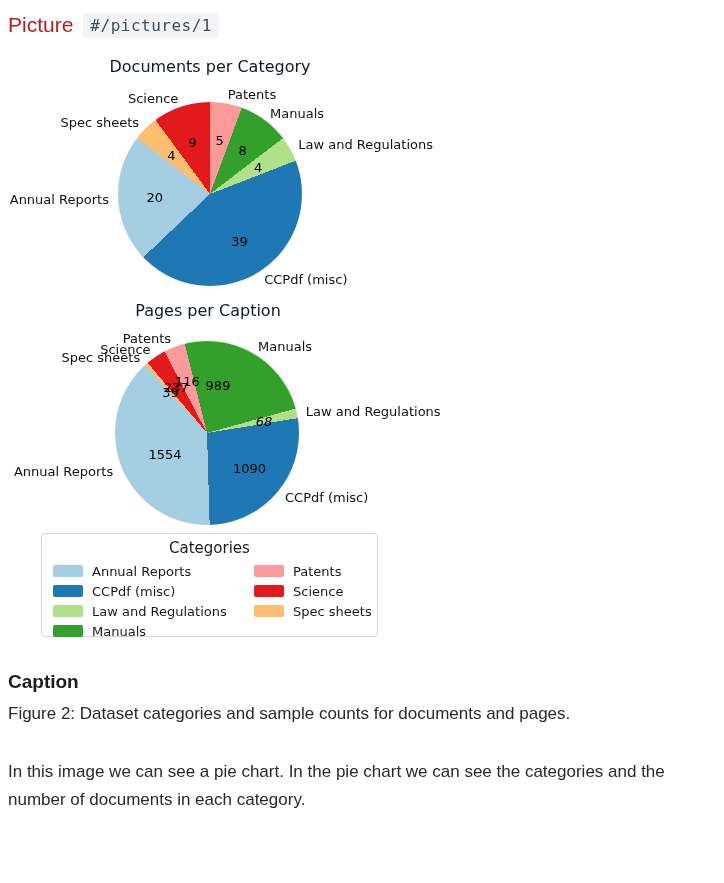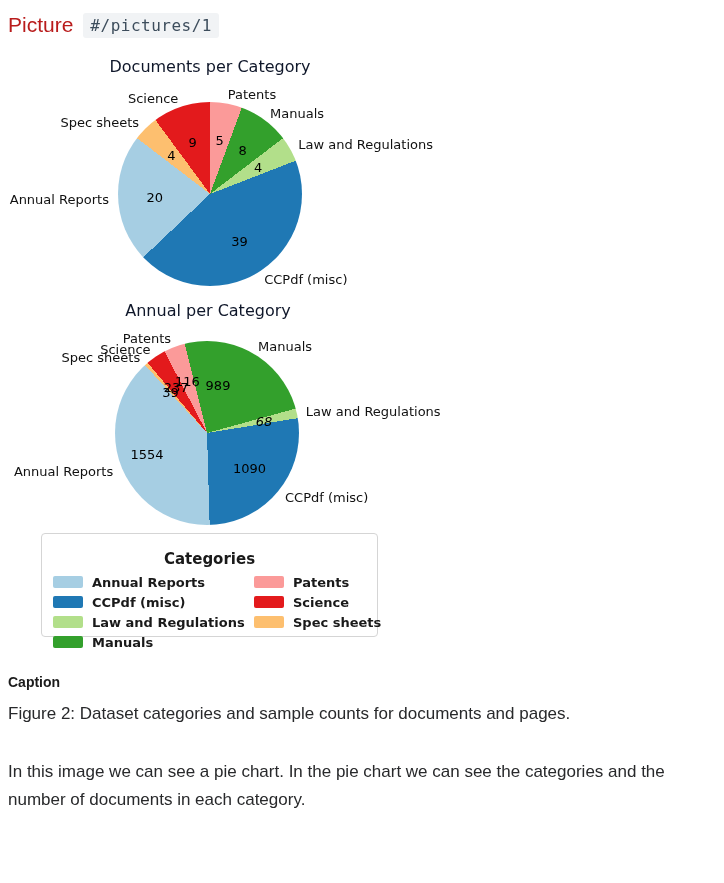--- a/index.html
+++ b/index.html
@@ -33,34 +33,33 @@
   }
   .pie { position: absolute; border-radius: 50%; }
   .pie-label { position: absolute; font-size: 13px; white-space: nowrap; color: #111; }
   .pie-value { position: absolute; font-size: 13px; white-space: nowrap; color: #000;
                transform: translate(-50%,-50%); }
 
   
   .legend {
     position: absolute; left: 33px; top: 476px; width: 337px; height: 104px;
     background: #ffffff; border: 1px solid #d5d5d5; border-radius: 4px;
-    padding: 16px 6px 4px 6px;
-    font-weight: bold;
+    padding: 5px 6px 4px 6px;
   }
   .legend-title { text-align: center; font-size: 15px; margin-bottom: 4px; color: #1a1a1a; }
   .legend-grid {
     display: grid; grid-auto-flow: column;
     grid-template-rows: repeat(4, 20px); grid-template-columns: 201px auto;
   }
   .legend-item { display: flex; align-items: center; padding-left: 5px; }
   .legend-swatch { width: 30px; height: 12px; border-radius: 2px; margin-right: 9px; flex: 0 0 auto; }
   .legend-label { font-size: 13px; white-space: nowrap; color: #1a1a1a; }
 
   
-  .section-heading { font-size: 14px; font-weight: bold; line-height: 20px; color: #1b1b1b; }
+  .section-heading { font-size: 19px; font-weight: bold; line-height: 20px; color: #1b1b1b; }
   .caption-heading { margin-top: 0px; }
   .body-text { font-size: 17px; line-height: 28px; color: #28292b; }
   .caption-text { margin-top: 8px; margin-bottom: 30px; }
   .annotations-text { margin-top: 30px; max-width: 712px; }
 </style>
 </head>
 <body>
 
 <div class="page">
 
@@ -112,29 +111,29 @@
       <div class="pie-value" style="left: 250.126px; top: 109.964px;">4</div>
       <div class="pie-label" style="left: 290.231px; top: 87.4347px; transform: translate(0px, -50%);">Law and Regulations</div>
       <div class="pie-value" style="left: 231.545px; top: 183.628px;">39</div>
       <div class="pie-label" style="left: 256.165px; top: 222.484px; transform: translate(0px, -50%);">CCPdf (misc)</div>
       <div class="pie-value" style="left: 146.877px; top: 139.921px;">20</div>
       <div class="pie-label" style="left: 100.942px; top: 142.356px; transform: translate(-100%, -50%);">Annual Reports</div>
       <div class="pie-value" style="left: 163.314px; top: 97.6248px;">4</div>
       <div class="pie-label" style="left: 131.075px; top: 64.8121px; transform: translate(-100%, -50%);">Spec sheets</div>
       <div class="pie-value" style="left: 184.757px; top: 84.5622px;">9</div>
       <div class="pie-label" style="left: 170.388px; top: 40.8641px; transform: translate(-100%, -50%);">Science</div>
-      <div class="chart-title" style="left: 200px; top: 244px;">Annual per Category</div>
+      <div class="chart-title" style="left: 200px; top: 244px;">Pages per Caption</div>
       <div class="pie" style="left: 107px; top: 284px; height: 184px; width: 184px; background: conic-gradient(from -14deg, rgb(51, 160, 44) 0deg, rgb(51, 160, 44) 88.61deg, rgb(178, 223, 138) 88.61deg, rgb(178, 223, 138) 94.7deg, rgb(31, 120, 180) 94.7deg, rgb(31, 120, 180) 192.36deg, rgb(166, 206, 227) 192.36deg, rgb(166, 206, 227) 331.6deg, rgb(253, 191, 111) 331.6deg, rgb(253, 191, 111) 333.75deg, rgb(227, 26, 28) 333.75deg, rgb(227, 26, 28) 346.47deg, rgb(251, 154, 153) 346.47deg, rgb(251, 154, 153) 360deg);"></div>
       <div class="pie-value" style="left: 210px; top: 328.343px;">989</div>
       <div class="pie-label" style="left: 250.067px; top: 288.629px; transform: translate(0px, -50%);">Manuals</div>
       <div class="pie-value" style="left: 256px; top: 364.201px; font-style: italic;">68</div>
       <div class="pie-label" style="left: 297.861px; top: 354.368px; transform: translate(0px, -50%);">Law and Regulations</div>
       <div class="pie-value" style="left: 241.573px; top: 411.137px;">1090</div>
       <div class="pie-label" style="left: 277.05px; top: 440.418px; transform: translate(0px, -50%);">CCPdf (misc)</div>
-      <div class="pie-value" style="left: 139px; top: 396.695px;">1554</div>
+      <div class="pie-value" style="left: 157px; top: 396.695px;">1554</div>
       <div class="pie-label" style="left: 105.182px; top: 413.941px; transform: translate(-100%, -50%);">Annual Reports</div>
       <div class="pie-value" style="left: 162.548px; top: 334.547px;">39</div>
       <div class="pie-label" style="left: 132.172px; top: 300.004px; transform: translate(-100%, -50%);">Spec sheets</div>
       <div class="pie-value" style="left: 168.22px; top: 330.178px;">237</div>
       <div class="pie-label" style="left: 142.57px; top: 291.993px; transform: translate(-100%, -50%);">Science</div>
       <div class="pie-value" style="left: 179.43px; top: 324.386px;">116</div>
       <div class="pie-label" style="left: 163.122px; top: 281.373px; transform: translate(-100%, -50%);">Patents</div>
     </div>
 
   <div class="section-heading caption-heading">Caption</div>

